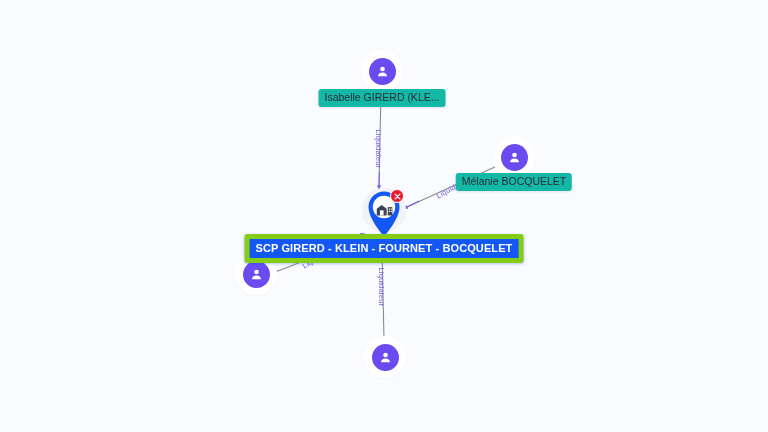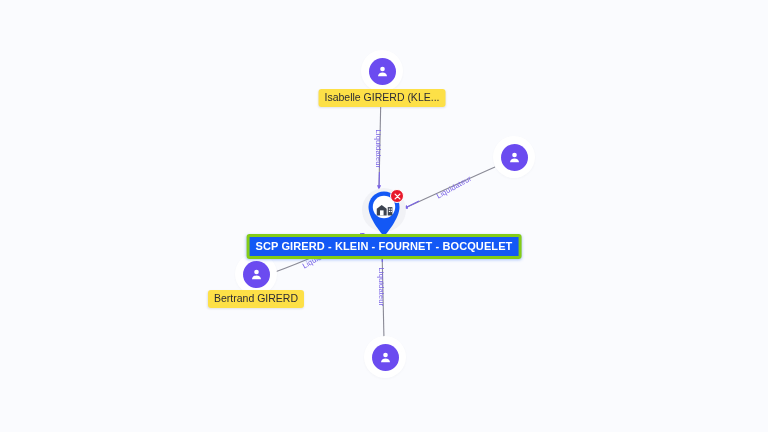--- a/index.html
+++ b/index.html
@@ -46,21 +46,21 @@
     background: #6b4bf0;
     display: flex;
     align-items: center;
     justify-content: center;
   }
   .person-node svg { display: block; }
   
   .node-caption {
     position: absolute;
     transform: translateX(-50%);
-    background: #fde047;
+    background: #14b8a6;
     color: #2b2b35;
     font-size: 10.5px;
     line-height: 13px;
     padding: 2px 6px 3px 6px;
     border-radius: 3px;
     white-space: nowrap;
     box-shadow: 0 1px 2px rgba(60,60,90,0.12);
   }
   
   .company-node {
@@ -112,21 +112,21 @@
     transform: translateX(-50%);
     background: #1358f5;
     color: #ffffff;
     font-size: 11px;
     font-weight: 700;
     letter-spacing: 0.1px;
     line-height: 14px;
     padding: 2px 6px 3px 6px;
     border-radius: 3px;
     white-space: nowrap;
-    border: 3px solid #84cc16;
+    border: 5px solid #84cc16;
     box-shadow: 0 1px 3px rgba(19,88,245,0.35);
   }
   
   .edge-label {
     position: absolute;
     color: #7a63e6;
     font-size: 7.5px;
     line-height: 9px;
     letter-spacing: 0.15px;
     white-space: nowrap;
@@ -186,30 +186,30 @@
   <div class="node-caption" style="left:382px; top:89px;">Isabelle GIRERD (KLE...</div>
 
   <div class="person-node" style="left:496px; top:139px;">
     <div class="avatar-circle">
       <svg width="15" height="15" viewBox="0 0 24 24" aria-hidden="true">
         <circle cx="12" cy="8" r="3.7" fill="#ffffff"></circle>
         <path d="M4.8 19.6c0-3.7 3.2-5.9 7.2-5.9s7.2 2.2 7.2 5.9z" fill="#ffffff"></path>
       </svg>
     </div>
   </div>
+  <div class="node-caption" style="left:514px; top:173px;">Mélanie BOCQUELET</div>
 
   <div class="person-node" style="left:238px; top:256px;">
     <div class="avatar-circle">
       <svg width="15" height="15" viewBox="0 0 24 24" aria-hidden="true">
         <circle cx="12" cy="8" r="3.7" fill="#ffffff"></circle>
         <path d="M4.8 19.6c0-3.7 3.2-5.9 7.2-5.9s7.2 2.2 7.2 5.9z" fill="#ffffff"></path>
       </svg>
     </div>
   </div>
-  <div class="node-caption" style="left:256px; top:290px;">Bertrand GIRERD</div>
 
   <div class="person-node" style="left:367px; top:339px;">
     <div class="avatar-circle">
       <svg width="15" height="15" viewBox="0 0 24 24" aria-hidden="true">
         <circle cx="12" cy="8" r="3.7" fill="#ffffff"></circle>
         <path d="M4.8 19.6c0-3.7 3.2-5.9 7.2-5.9s7.2 2.2 7.2 5.9z" fill="#ffffff"></path>
       </svg>
     </div>
   </div>
 

